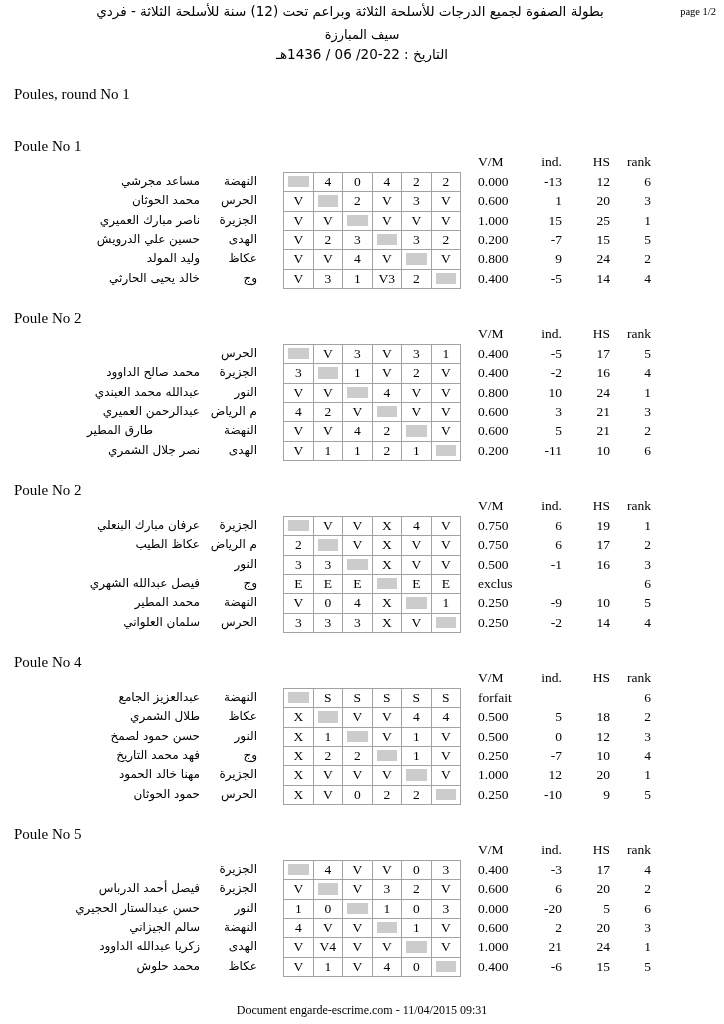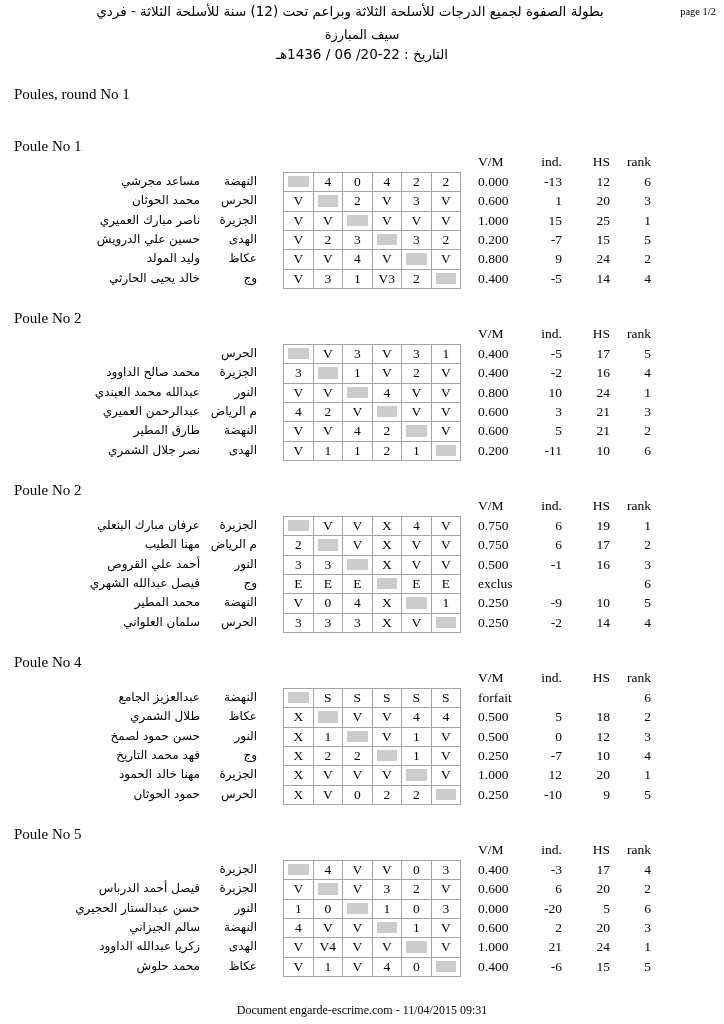--- a/index.html
+++ b/index.html
@@ -213,21 +213,21 @@
       <div class="col vm" style="top: 71.66px;">0.800</div>
       <div class="col ind" style="top: 71.66px;">10</div>
       <div class="col hs" style="top: 71.66px;">24</div>
       <div class="col rank" style="top: 71.66px;">1</div>
       <div class="col pname" dir="rtl" style="top: 90.99px;">عبدالرحمن العميري</div>
       <div class="col pclub" dir="rtl" style="top: 90.99px;">م الرياض</div>
       <div class="col vm" style="top: 90.99px;">0.600</div>
       <div class="col ind" style="top: 90.99px;">3</div>
       <div class="col hs" style="top: 90.99px;">21</div>
       <div class="col rank" style="top: 90.99px;">3</div>
-      <div class="col pname" dir="rtl" style="top: 110.32px;">طارق المطير</div>
+      <div class="col pname" dir="rtl" style="top: 110.32px; text-align: center;">طارق المطير</div>
       <div class="col pclub" dir="rtl" style="top: 110.32px;">النهضة</div>
       <div class="col vm" style="top: 110.32px;">0.600</div>
       <div class="col ind" style="top: 110.32px;">5</div>
       <div class="col hs" style="top: 110.32px;">21</div>
       <div class="col rank" style="top: 110.32px;">2</div>
       <div class="col pname" dir="rtl" style="top: 129.65px;">نصر جلال الشمري</div>
       <div class="col pclub" dir="rtl" style="top: 129.65px;">الهدى</div>
       <div class="col vm" style="top: 129.65px;">0.200</div>
       <div class="col ind" style="top: 129.65px;">-11</div>
       <div class="col hs" style="top: 129.65px;">10</div>
@@ -288,27 +288,26 @@
         <div class="cell" style="border-right: 1px solid rgb(163, 163, 163); border-bottom: 1px solid rgb(163, 163, 163);">
           <div class="diagbox" style="background: rgb(204, 204, 204);"></div>
         </div>
       </div>
       <div class="col pname" dir="rtl" style="top: 33px;">عرفان مبارك البنعلي</div>
       <div class="col pclub" dir="rtl" style="top: 33px;">الجزيرة</div>
       <div class="col vm" style="top: 33px;">0.750</div>
       <div class="col ind" style="top: 33px;">6</div>
       <div class="col hs" style="top: 33px;">19</div>
       <div class="col rank" style="top: 33px;">1</div>
-      <div class="col pname" dir="rtl" style="top: 52.33px;">مهنا الطيب</div>
+      <div class="col pname" dir="rtl" style="top: 52.33px;">عكاظ الطيب</div>
       <div class="col pclub" dir="rtl" style="top: 52.33px;">م الرياض</div>
       <div class="col vm" style="top: 52.33px;">0.750</div>
       <div class="col ind" style="top: 52.33px;">6</div>
       <div class="col hs" style="top: 52.33px;">17</div>
       <div class="col rank" style="top: 52.33px;">2</div>
-      <div class="col pname" dir="rtl" style="top: 71.66px;">أحمد علي القروص</div>
       <div class="col pclub" dir="rtl" style="top: 71.66px;">النور</div>
       <div class="col vm" style="top: 71.66px;">0.500</div>
       <div class="col ind" style="top: 71.66px;">-1</div>
       <div class="col hs" style="top: 71.66px;">16</div>
       <div class="col rank" style="top: 71.66px;">3</div>
       <div class="col pname" dir="rtl" style="top: 90.99px;">فيصل عبدالله الشهري</div>
       <div class="col pclub" dir="rtl" style="top: 90.99px;">وج</div>
       <div class="col vm" style="top: 90.99px;">exclus</div>
       <div class="col ind" style="top: 90.99px;"></div>
       <div class="col hs" style="top: 90.99px;"></div>

